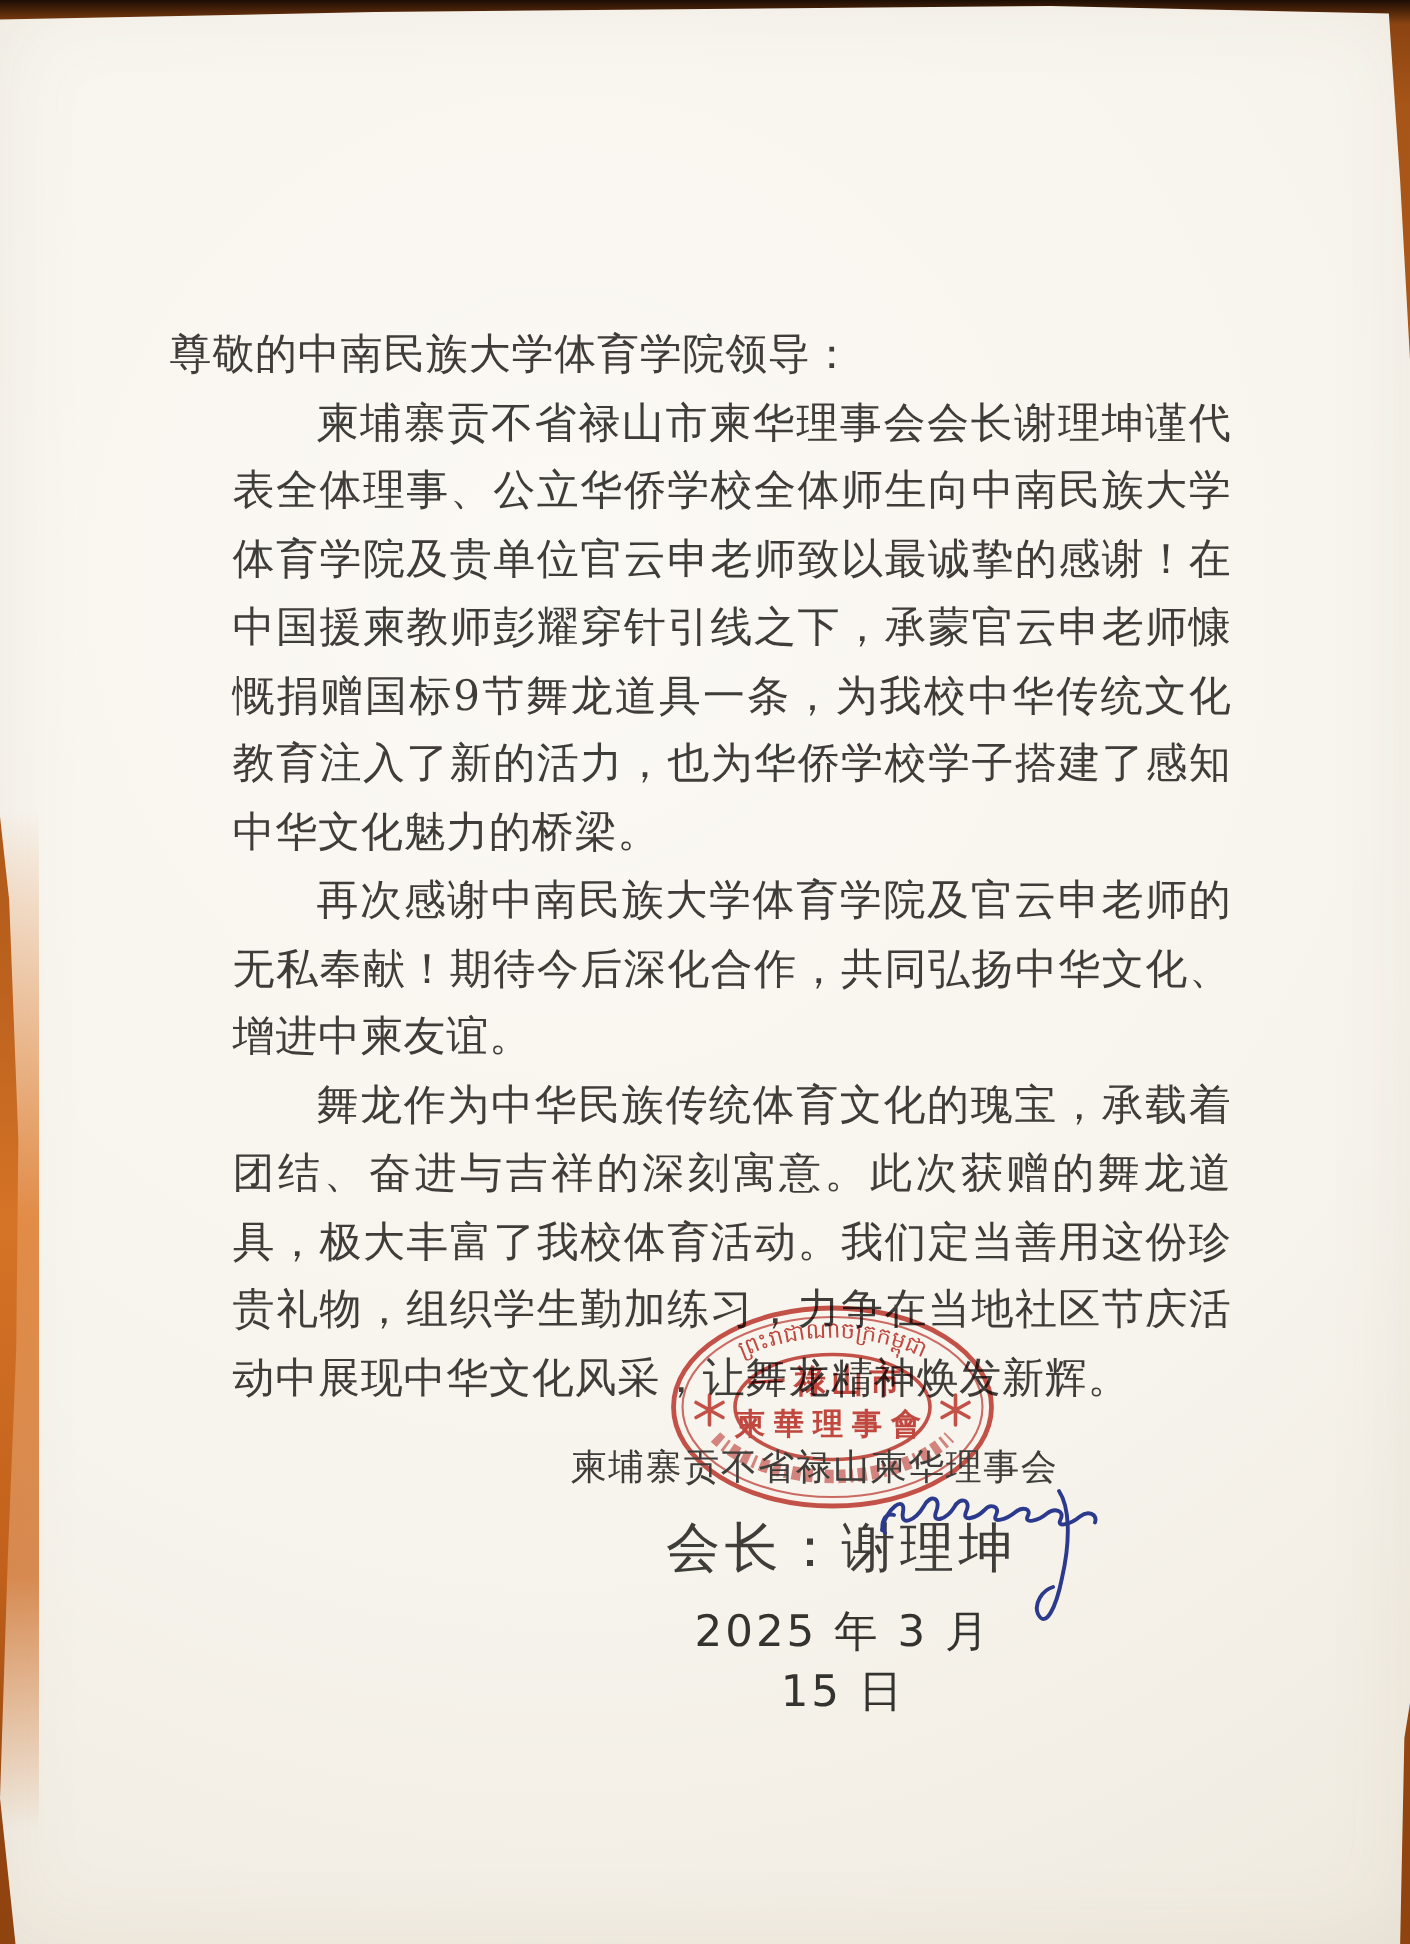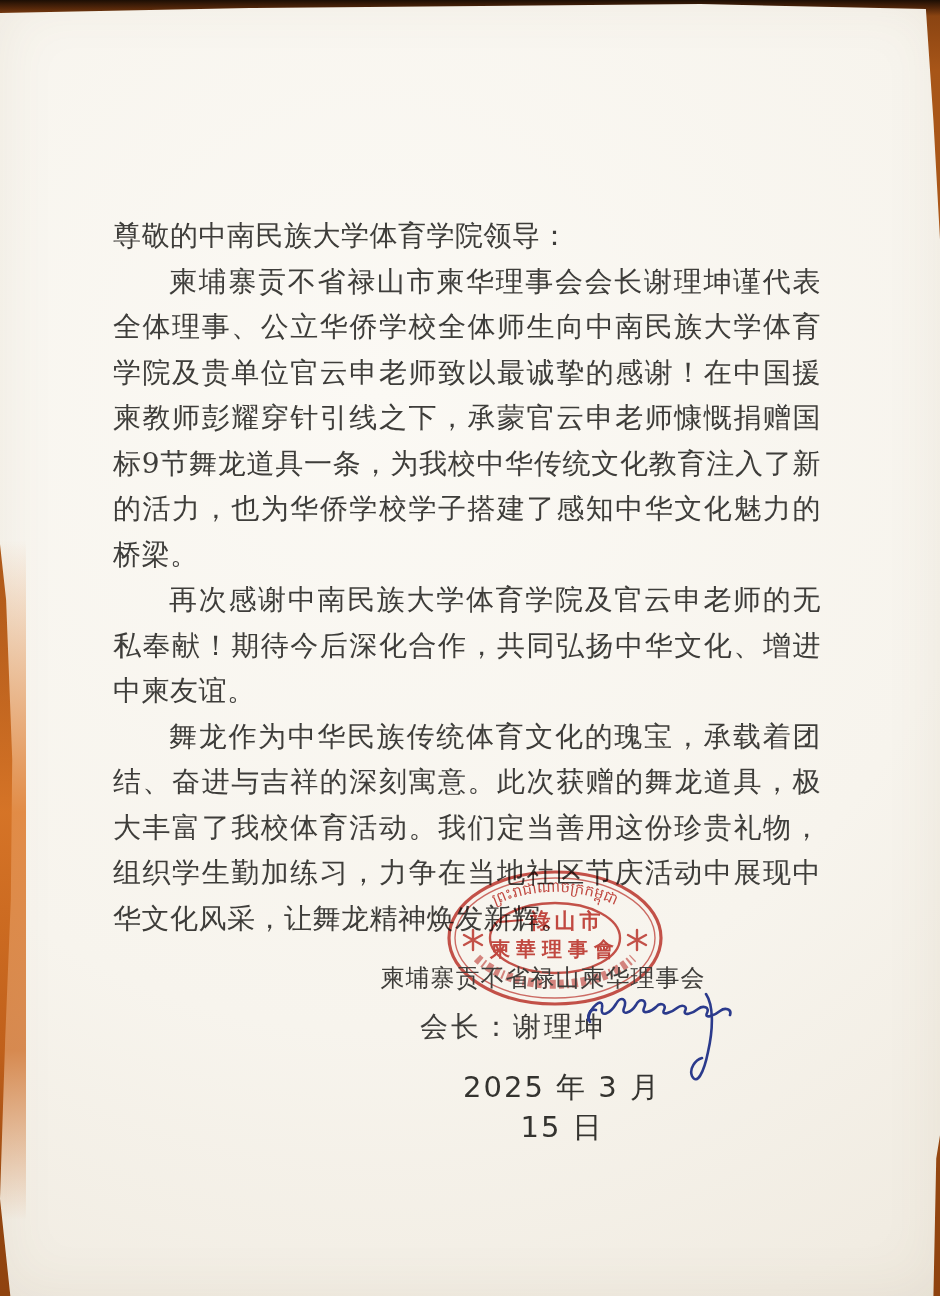--- a/index.html
+++ b/index.html
@@ -38,28 +38,28 @@
     text-align:center;font-size:42px;font-weight:bold;color:#2b2a28;
     letter-spacing:20px;text-indent:20px;
   }
   .letter-body{
     position:absolute;left:113px;width:708px;top:213px;
     font-size:28px;line-height:45.5px;color:#3e3d3a;
     text-align:justify;text-justify:inter-ideograph;
     letter-spacing:.5px;
   }
   .letter-body p{margin:0;}
-  .letter-body p.para{text-indent:2em;}
+  .letter-body p.para{text-indent:2em;margin-left:42px;}
   .sig-org{
     position:absolute;left:363px;top:962px;width:360px;
     font-size:24px;color:#3e3d3a;letter-spacing:1px;text-align:center;
   }
   .sig-signer{
-    position:absolute;left:420px;top:1008px;
-    font-size:28px;color:#3e3d3a;letter-spacing:3px;text-align:right;
+    position:absolute;left:444px;top:1008px;
+    font-size:36px;color:#3e3d3a;letter-spacing:3px;text-align:right;
   }
   .sig-date{
     position:absolute;left:452px;top:1068px;width:220px;text-align:center;
     font-size:29px;color:#34332f;
     font-family:"DejaVu Sans","Liberation Sans",sans-serif;
     letter-spacing:2px;
   }
   .stamp{
     position:absolute;left:443px;top:866px;width:224px;height:148px;
     mix-blend-mode:multiply;opacity:.92;

